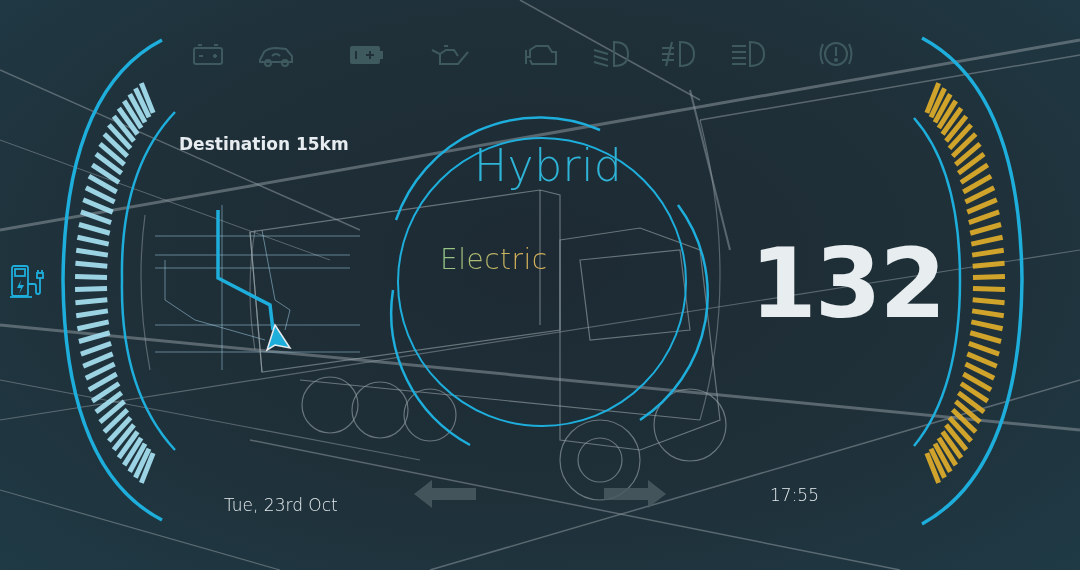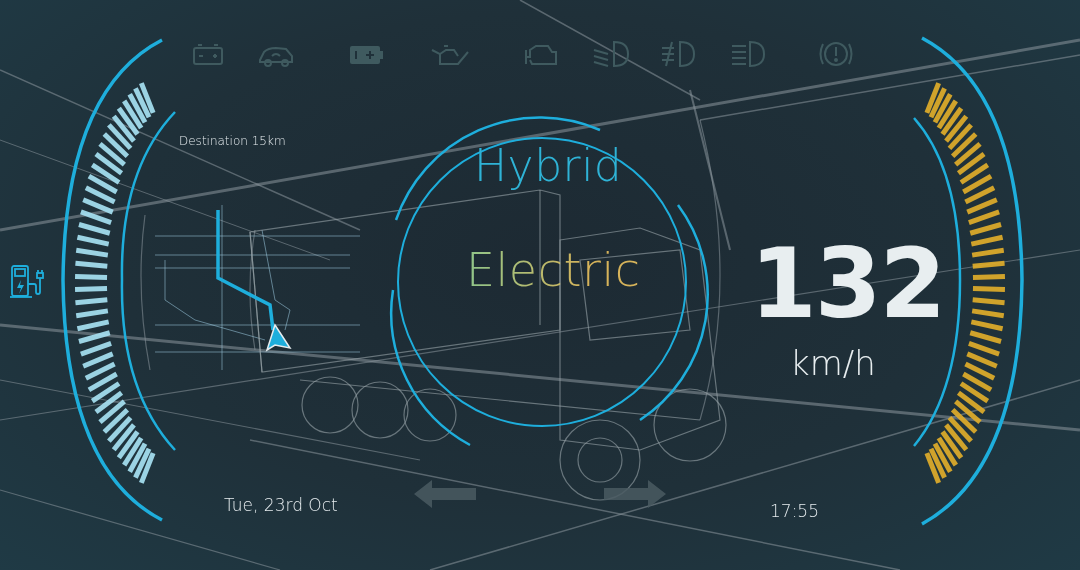--- a/index.html
+++ b/index.html
@@ -249,29 +249,28 @@
   </svg>
 
   <svg class="layer" viewBox="0 0 1080 570">
     <circle cx="542" cy="282" r="144" stroke="#1eaedc" stroke-width="2" fill="none"></circle>
     <path d="M 393 290 A 150 150 0 0 0 470 445" stroke="#1eaedc" stroke-width="2.5" fill="none"></path>
     <path d="M 396 220 A 152 152 0 0 1 600 130" stroke="#1eaedc" stroke-width="2.5" fill="none"></path>
     <path d="M 678 205 A 150 150 0 0 1 640 420" stroke="#1eaedc" stroke-width="2.5" fill="none"></path>
   </svg>
 
   <div class="mode" style="left:474px;top:140px;font-size:44px;color:#2fb3d6;">Hybrid</div>
-  <div class="mode" style="left:466px;top:243px;font-size:46px;background:linear-gradient(90deg,#8fc58a 0%,#d6b35a 70%);-webkit-background-clip:text;background-clip:text;color:transparent;">Electric</div>
-
-  <div class="txt" style="left:179px;top:134px;font-size:12px;">Destination 15km</div>
+  <div class="mode" style="left:440px;top:243px;font-size:28px;background:linear-gradient(90deg,#8fc58a 0%,#d6b35a 70%);-webkit-background-clip:text;background-clip:text;color:transparent;">Electric</div>
+
+  <div class="txt" style="left:179px;top:134px;font-size:17px;font-weight:bold;">Destination 15km</div>
 
   <div class="txt" style="left:750px;top:228px;font-size:96px;font-weight:700;letter-spacing:-2px;color:#e8eef0;">132</div>
-  <div class="txt" style="left:790px;top:343px;font-size:34px;color:#e8eef0;">km/h</div>
 
   <div class="txt" style="left:224px;top:483px;font-size:17px;margin-top:12px;">Tue, 23rd Oct</div>
-  <div class="txt" style="left:770px;top:485px;font-size:17px;margin-top:16px;">17:55</div>
+  <div class="txt" style="left:770px;top:485px;font-size:17px;">17:55</div>
 
   <svg style="position:absolute;left:410px;top:476px;width:70px;height:36px" viewBox="0 0 70 36">
     <path d="M 4 18 L 22 4 L 22 12 L 66 12 L 66 24 L 22 24 L 22 32 Z" fill="#4a5b62" fill-opacity="0.85"></path>
   </svg>
   <svg style="position:absolute;left:600px;top:476px;width:70px;height:36px" viewBox="0 0 70 36">
     <path d="M 66 18 L 48 4 L 48 12 L 4 12 L 4 24 L 48 24 L 48 32 Z" fill="#4a5b62" fill-opacity="0.85"></path>
   </svg>
 </div>
 
 </body></html>

